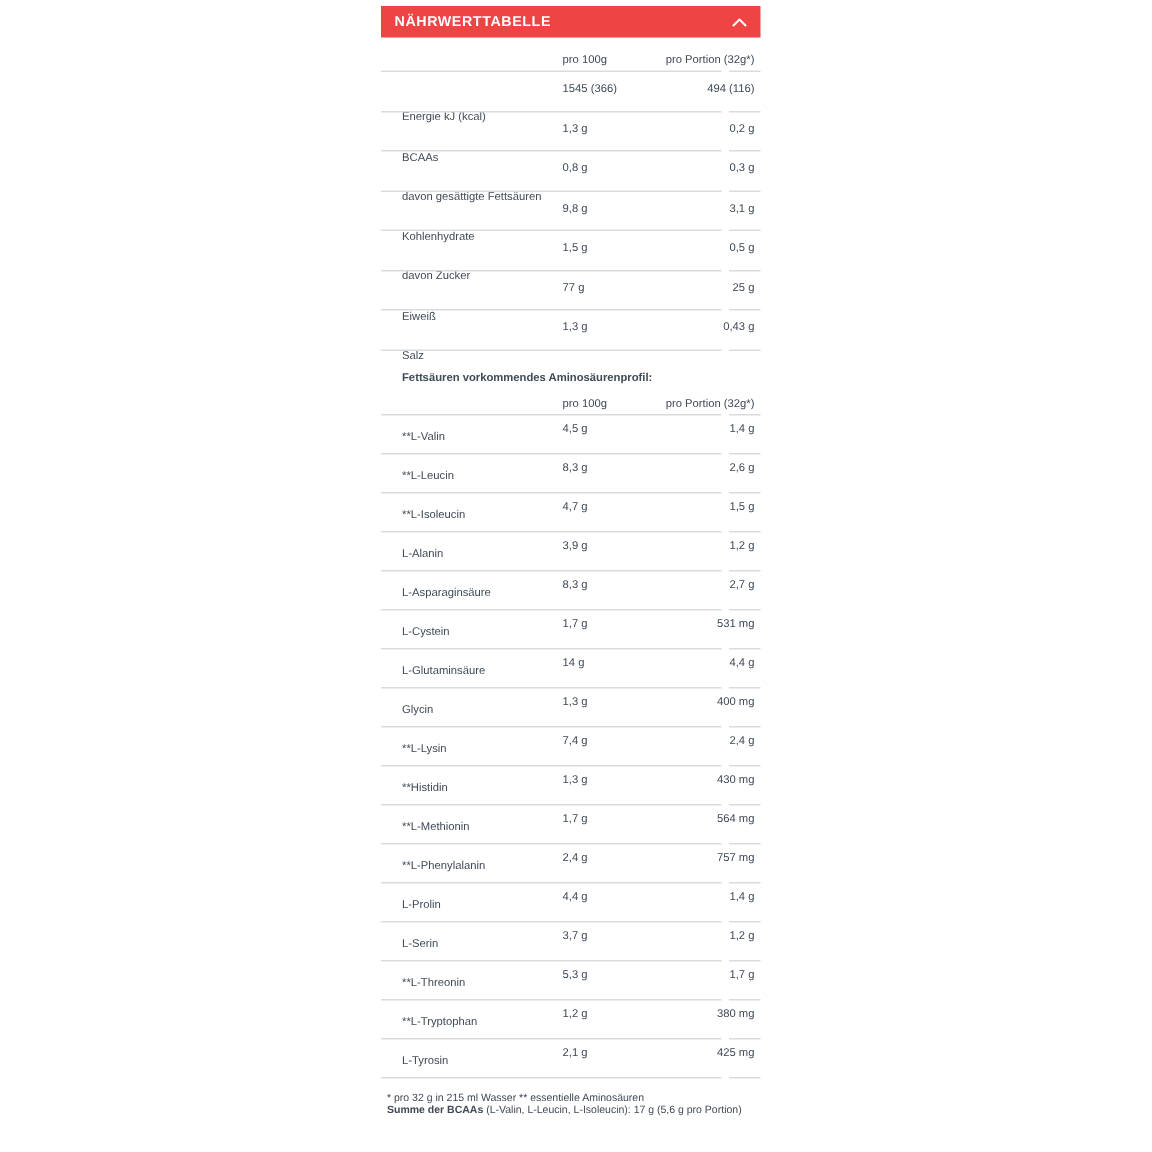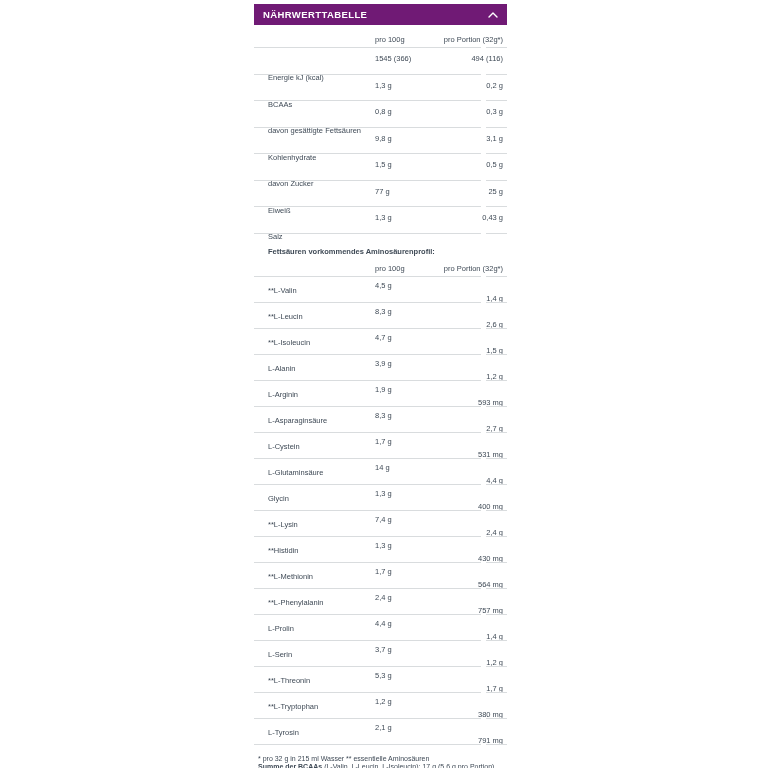--- a/index.html
+++ b/index.html
@@ -3,21 +3,21 @@
 <meta charset="utf-8">
 <style>
   * { margin:0; padding:0; box-sizing:border-box; }
   html,body { width:768px; height:768px; background:#ffffff; overflow:hidden;
               font-family:"Liberation Sans", sans-serif; }
   .page { position:absolute; inset:0; background:#fff; }
 
   .panel { position:absolute; left:254px; top:4px; width:253px; }
 
   
-  .acc-header { height:21px; background:#701a75; display:flex; align-items:center;
+  .acc-header { height:21px; background:#ef4444; display:flex; align-items:center;
                 justify-content:space-between; padding:0 9px; cursor:pointer; }
   .acc-title { color:#ffffff; font-size:9.5px; font-weight:bold; letter-spacing:.4px; }
   .chev { display:flex; align-items:center; }
 
   
   .hrow, .nrow, .arow { position:relative; }
   .hrow { height:15px; margin-top:0; }
   .nrow { height:26.5px; }
   .arow { height:26px;text-decoration:underline; }
   .sep { position:absolute; bottom:0; height:1px; background:#d9dcde; }
@@ -28,21 +28,21 @@
       font-size:7.5px; color:#3f4a56; line-height:9px; }
   .c1 { left:121px; top:2px; }
   .c2 { right:4px; top:2px;padding-left:44px; }
 
   .nrow .lbl { left:14px; top:13px;margin-top:12px; }
   .nrow .v1  { left:121px; top:6px; }
   .nrow .v2  { right:4px; top:6px;text-align:center; }
 
   .arow .lbl { left:14px; top:9px; }
   .arow .v1  { left:121px; top:4px; }
-  .arow .v2  { right:4px; top:17px;text-align:center; }
+  .arow .v2  { right:4px; top:4px;text-align:center; }
 
   .thead-gap { height:8px; }
 
   .section-title { margin:13px 0 6px 14px; font-size:7.5px; font-weight:bold;
                    color:#3f4a56; }
 
   .footer { margin-top:10px; padding-left:4px; font-size:7px; color:#3f4a56;
             line-height:8.5px; }
   .footer b { font-weight:bold; }
 </style>
@@ -165,27 +165,20 @@
         </div>
 
         <div class="arow">
           <span class="lbl">L-Alanin</span>
           <span class="v1">3,9 g</span>
           <span class="v2">1,2 g</span>
           <i class="sep sep-l"></i>
           <i class="sep sep-r"></i>
         </div>
 
-        <div class="arow">
-          <span class="lbl">L-Arginin</span>
-          <span class="v1">1,9 g</span>
-          <span class="v2">593 mg</span>
-          <i class="sep sep-l"></i>
-          <i class="sep sep-r"></i>
-        </div>
 
         <div class="arow">
           <span class="lbl">L-Asparaginsäure</span>
           <span class="v1">8,3 g</span>
           <span class="v2">2,7 g</span>
           <i class="sep sep-l"></i>
           <i class="sep sep-r"></i>
         </div>
 
         <div class="arow">
@@ -272,21 +265,21 @@
           <span class="lbl">**L-Tryptophan</span>
           <span class="v1">1,2 g</span>
           <span class="v2">380 mg</span>
           <i class="sep sep-l"></i>
           <i class="sep sep-r"></i>
         </div>
 
         <div class="arow">
           <span class="lbl">L-Tyrosin</span>
           <span class="v1">2,1 g</span>
-          <span class="v2">791 mg</span>
+          <span class="v2">425 mg</span>
           <i class="sep sep-l"></i>
           <i class="sep sep-r"></i>
         </div>
       </div>
 
     <div class="footer">
       <div>* pro 32 g in 215 ml Wasser ** essentielle Aminosäuren</div>
       <div><b>Summe der BCAAs</b><span> (L-Valin, L-Leucin, L-Isoleucin): 17 g (5,6 g pro Portion)</span></div>
     </div>
 

